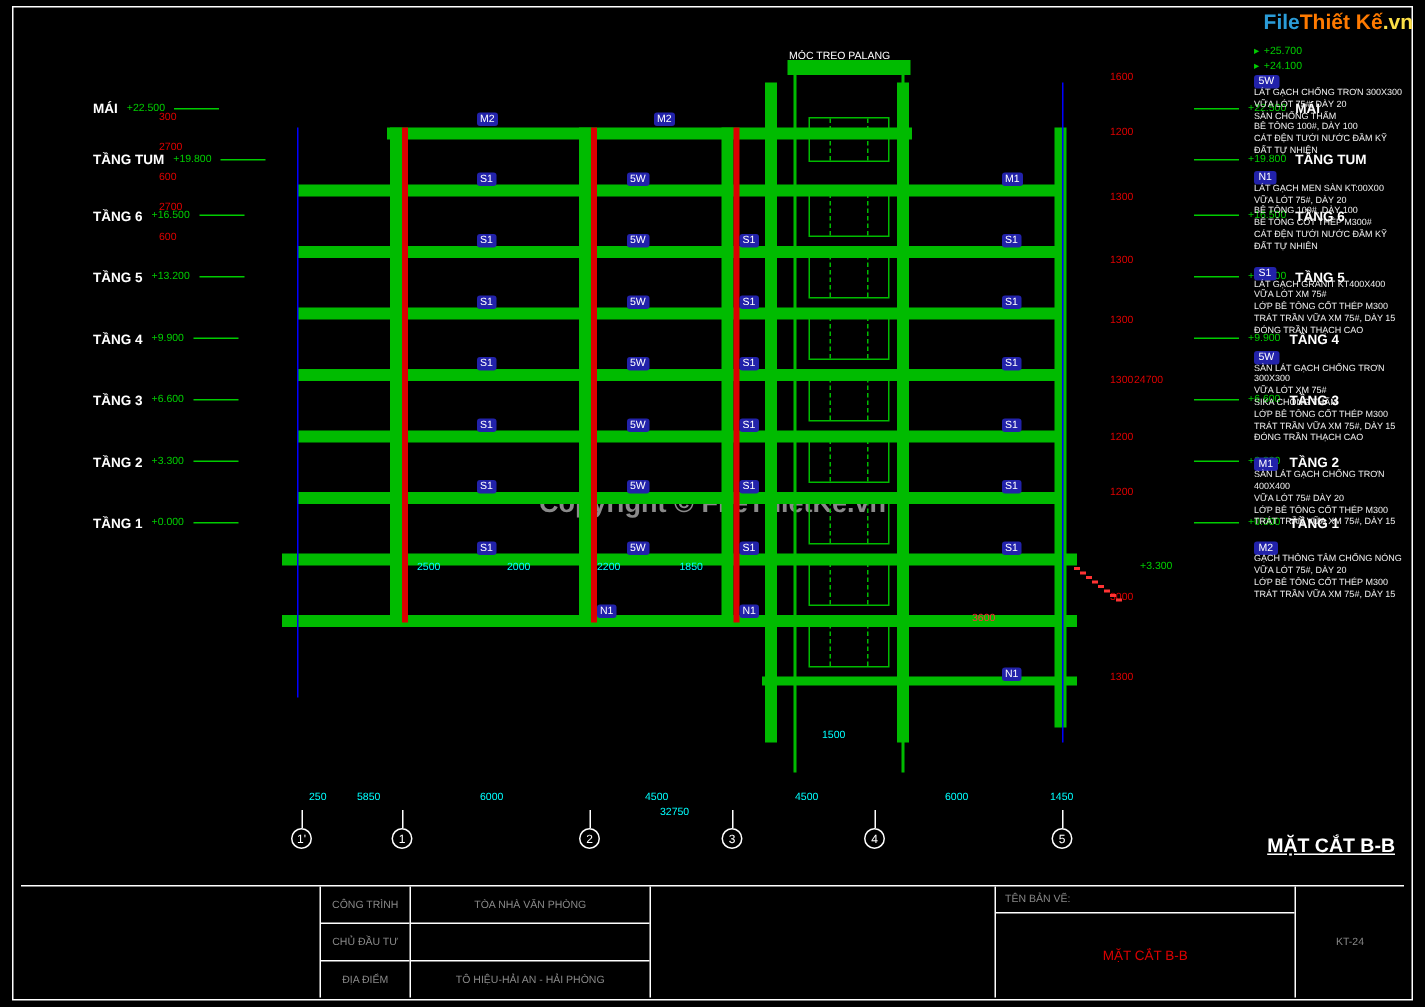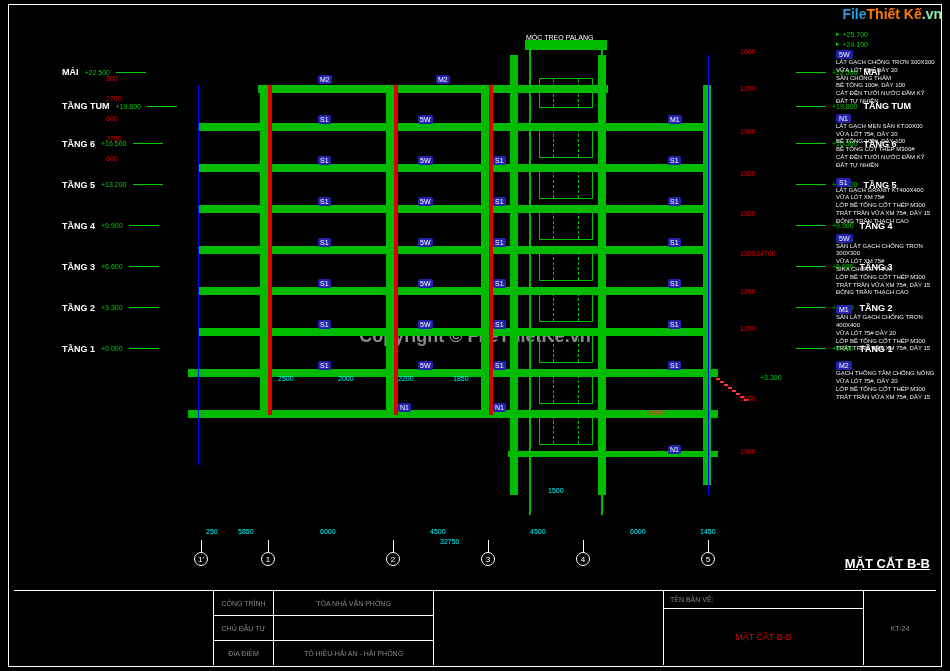--- a/index.html
+++ b/index.html
@@ -1,21 +1,21 @@
 <!DOCTYPE html>
 <html><head>
 <meta charset="utf-8">
 <style>
   * { margin: 0; padding: 0; box-sizing: border-box; }
   body { background: #000; font-family: Arial, sans-serif; color: #fff; width: 950px; height: 671px; position: relative; overflow: hidden; }
   .canvas { position: absolute; width: 950px; height: 671px; }
   .watermark-logo { position: absolute; top: 6px; right: 8px; font-size: 14px; font-weight: bold; }
   .watermark-logo .p1 { color: #2b9cd8; }
   .watermark-logo .p2 { color: #ff7a00; }
-  .watermark-logo .p3 { color: #86efac; }
+  .watermark-logo .p3 { color: #fde047; }
   .watermark-center { position: absolute; top: 50%; left: 50%; transform: translate(-50%, -50%); color: #9a9a9a; font-size: 18px; font-weight: bold; opacity: 0.9; pointer-events: none; }
   .titleblock { position: absolute; bottom: 6px; left: 14px; right: 14px; height: 75px; border-top: 1px solid #fff; display: flex; font-size: 7px; color: #eee; }
   .tb-col { border-right: 1px solid #fff; display: flex; flex-direction: column; }
   .tb-cell { border-bottom: 1px solid #fff; padding: 2px 6px; display: flex; align-items: center; justify-content: center; flex: 1; }
   .tb-cell:last-child { border-bottom: none; }
   .tb-off { color: #888; }
   .tb-red { color: #d00; }
   
   .floor-labels-left { position: absolute; left: 36px; top: 55px; display: flex; flex-direction: column; font-size: 9px; color: #fff; }
   .floor-labels-right { position: absolute; left: 770px; top: 55px; display: flex; flex-direction: column; font-size: 9px; color: #fff; }

